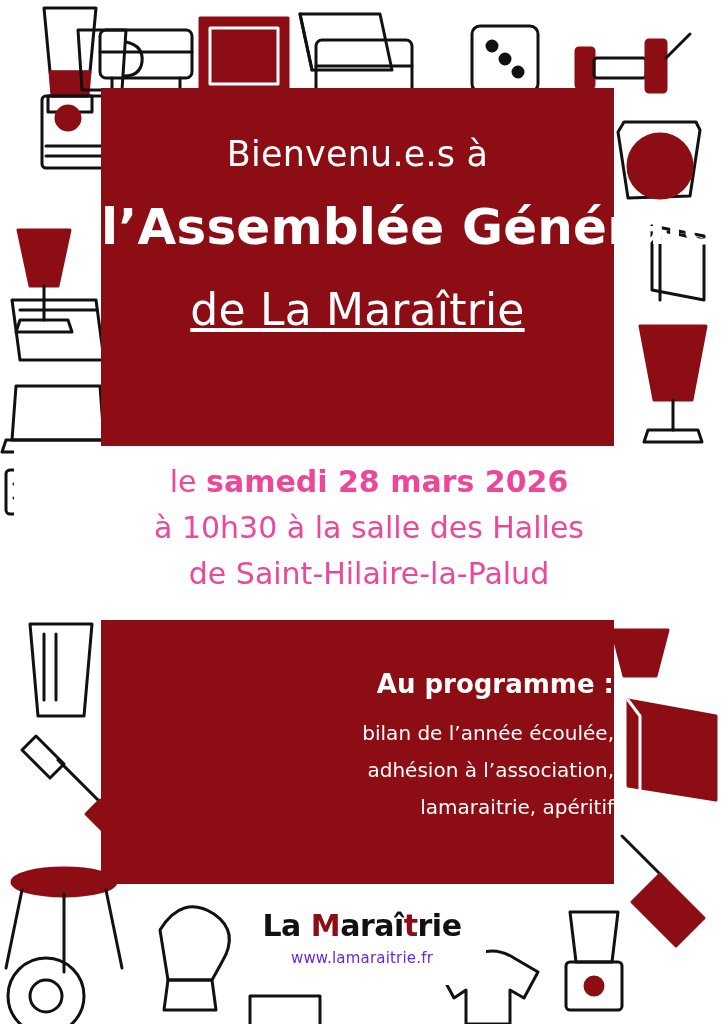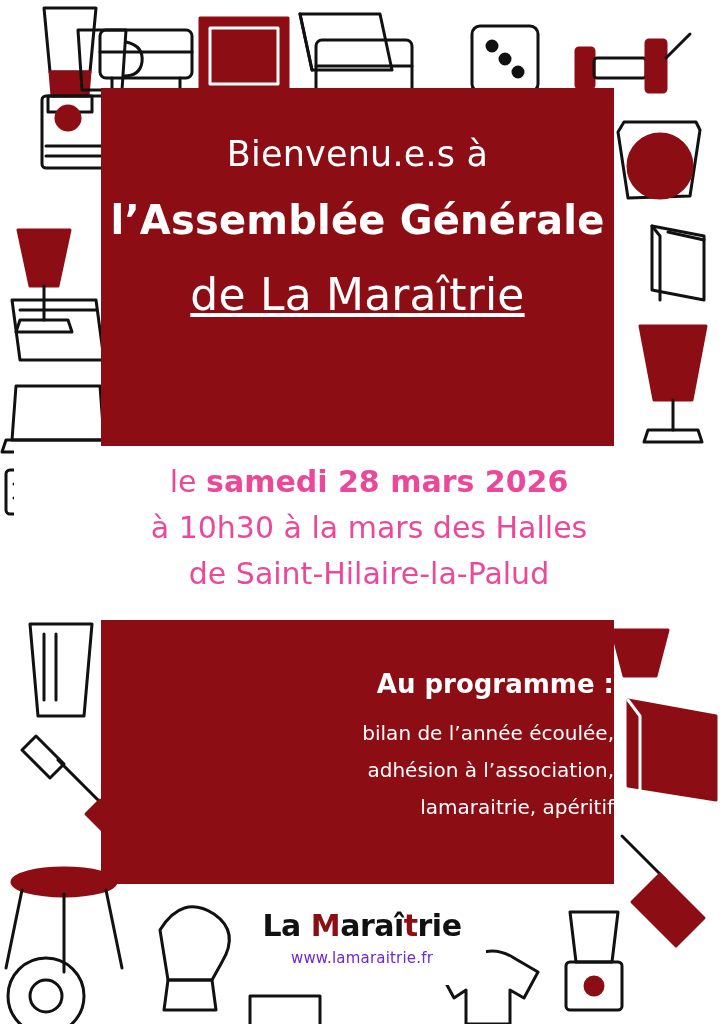--- a/index.html
+++ b/index.html
@@ -66,21 +66,21 @@
     display: block;
     font-size: 35px;
     letter-spacing: 0.2px;
     margin: 0 0 12px 0;
     white-space: nowrap;
   }
   .hl-line .strong {
     font-weight: bold;
   }
   .hl-line.big {
-    font-size: 40px;
+    font-size: 50px;
     font-weight: bold;
     margin-bottom: 16px;
   }
   .hl-line.third {
     font-size: 44px;
     text-decoration: underline;
   }
 
   
   .date-block {
@@ -323,21 +323,21 @@
   <div class="white-band"></div>
 
   <div class="headline">
     <span class="hl-line"><span>Bienvenu.e.s </span><span>à</span></span>
     <span class="hl-line big"><span>l’</span><span class="strong">Assemblée Générale</span></span>
     <span class="hl-line third"><span>de </span><span>La Maraîtrie</span></span>
   </div>
 
   <div class="date-block">
     <span class="date-line"><span>le </span><span class="strong">samedi 28 mars 2026</span></span>
-    <span class="date-line">à 10h30 à la mars des Halles</span>
+    <span class="date-line">à 10h30 à la salle des Halles</span>
     <span class="date-line">de Saint-Hilaire-la-Palud</span>
   </div>
 
   <div class="programme">
     <span class="prog-title">Au programme :</span>
     <span class="prog-line">bilan de l’année écoulée,</span>
     <span class="prog-line">adhésion à l’association,</span>
     <span class="prog-line">lamaraitrie, apéritif</span>
   </div>
 

